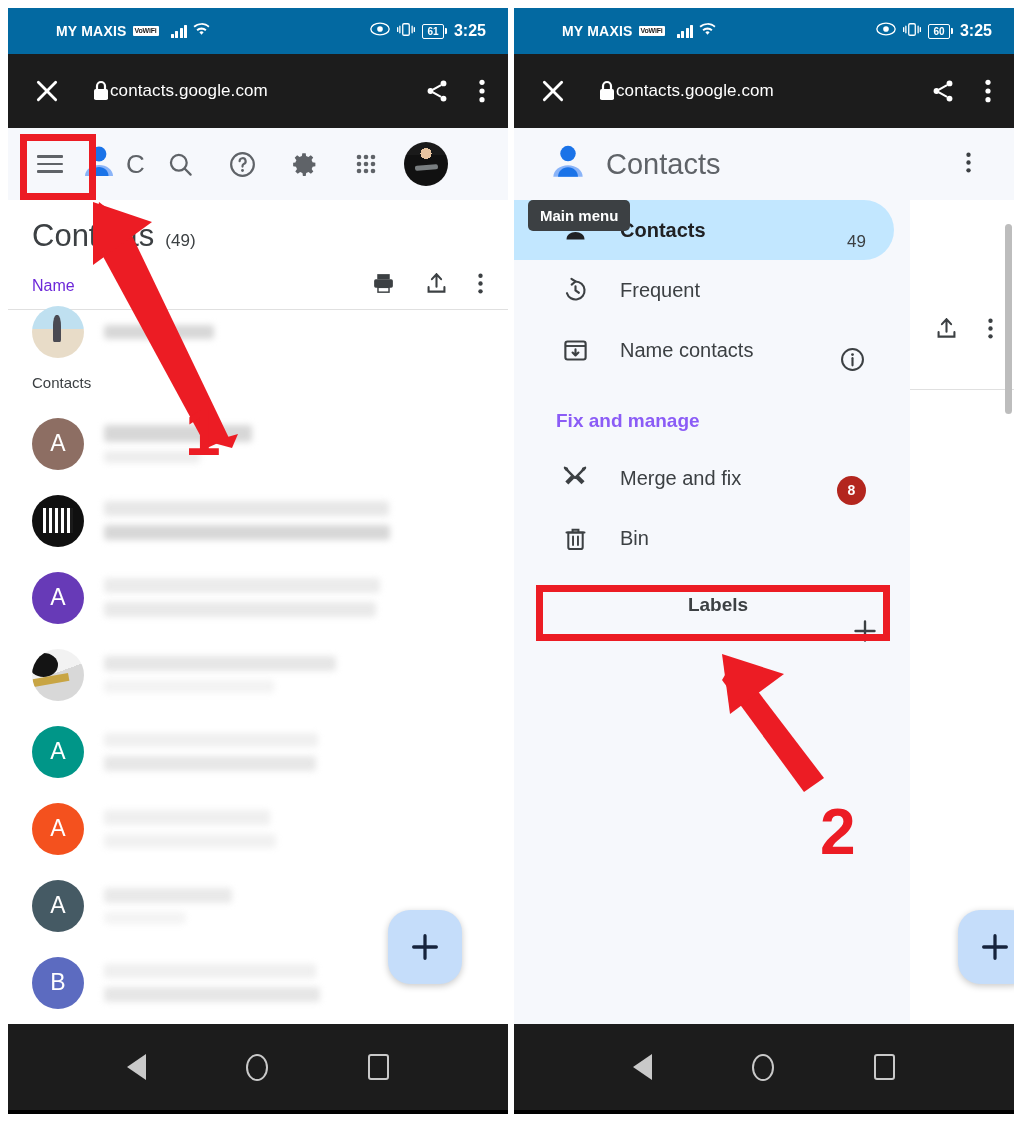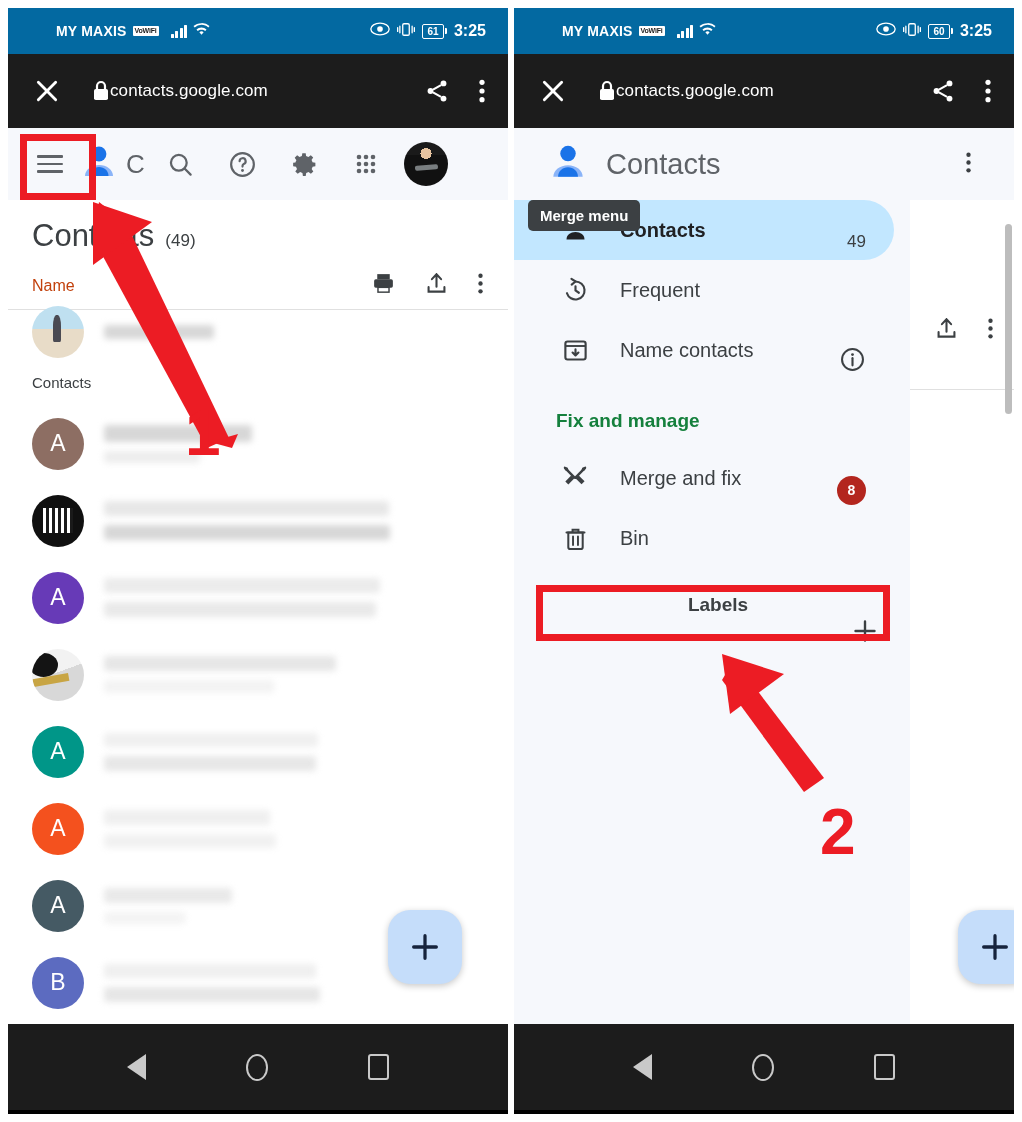--- a/index.html
+++ b/index.html
@@ -93,21 +93,21 @@
   
   .page-title-row { padding:18px 24px 8px; display:flex; align-items:baseline; gap:11px; }
   .page-title { font-size:31px; color:#3c4043; font-weight:400; }
   .page-count { font-size:17px; color:#3c4043; }
 
   
   .col-head {
     display:flex; align-items:center; padding:0 24px; height:48px;
     border-bottom:1px solid #e0e0e0;
   }
-  .col-head .label { font-size:16px; color:#c2410c; }
+  .col-head .label { font-size:16px; color:#6d28d9; }
   .col-head .acts { margin-left:auto; display:flex; align-items:center; gap:28px; }
 
   
   .list { padding-top:0; }
   .group-head { font-size:15px; color:#3c4043; padding:20px 24px 14px; }
   .row { display:flex; align-items:center; padding:0 24px; height:77px; gap:20px; }
   .av {
     width:52px; height:52px; border-radius:50%; flex:none;
     display:flex; align-items:center; justify-content:center;
     color:#fff; font-size:23px; font-weight:400;
@@ -173,21 +173,21 @@
   .d-item .d-label { font-size:20px; color:#3c4043; }
   .d-item.selected .d-label { font-weight:bold; color:#202124; }
   .d-item .d-trail { margin-left:auto; font-size:17px; color:#3c4043;margin-top:24px; }
   .d-ico { width:30px; display:flex; align-items:center; justify-content:center; flex:none; }
   .badge {
     background:#b3261e; color:#fff; font-size:14px; font-weight:bold;
     width:29px; height:29px; border-radius:50%;
     display:flex; align-items:center; justify-content:center;
   }
   .d-section {
-    font-size:19px; font-weight:bold; color:#15803d;
+    font-size:19px; font-weight:bold; color:#8b5cf6;
     padding:30px 0 16px 42px;
   }
   .d-section-row { display:flex; align-items:center; padding:26px 30px 16px 42px;flex-direction:column; }
   .d-section-row .t { font-size:19px; font-weight:bold; color:#3c4043; }
   .d-section-row .plus { margin-left:auto; }
 
   
   .behind { position:absolute; left:396px; top:0; right:0; height:896px; background:#fff; }
   .behind-appbar { height:72px; background:#f6f8fc; display:flex; align-items:center; justify-content:flex-end; padding-right:18px; gap:8px; }
   .behind-colhead { height:118px; display:flex; align-items:center; justify-content:flex-end; gap:28px; padding-right:20px; border-bottom:1px solid #e0e0e0; margin-top:72px; }
@@ -657,21 +657,21 @@
 
         <div class="d-section-row">
           <span class="t">Labels</span>
           <span class="plus">
             <svg width="30" height="30" viewBox="0 0 24 24">
                 <path d="M12 4.4v15.2M4.4 12h15.2" stroke="#3c4043" stroke-width="1.9" stroke-linecap="round"></path>
               </svg>
           </span>
         </div>
 
-        <div class="tooltip">Merge menu</div>
+        <div class="tooltip">Main menu</div>
       </div>
     </div>
 
     <div class="navbar">
       <span class="nav-back"></span>
       <span class="nav-home"></span>
       <span class="nav-rec"></span>
     </div>
   </div>
 

